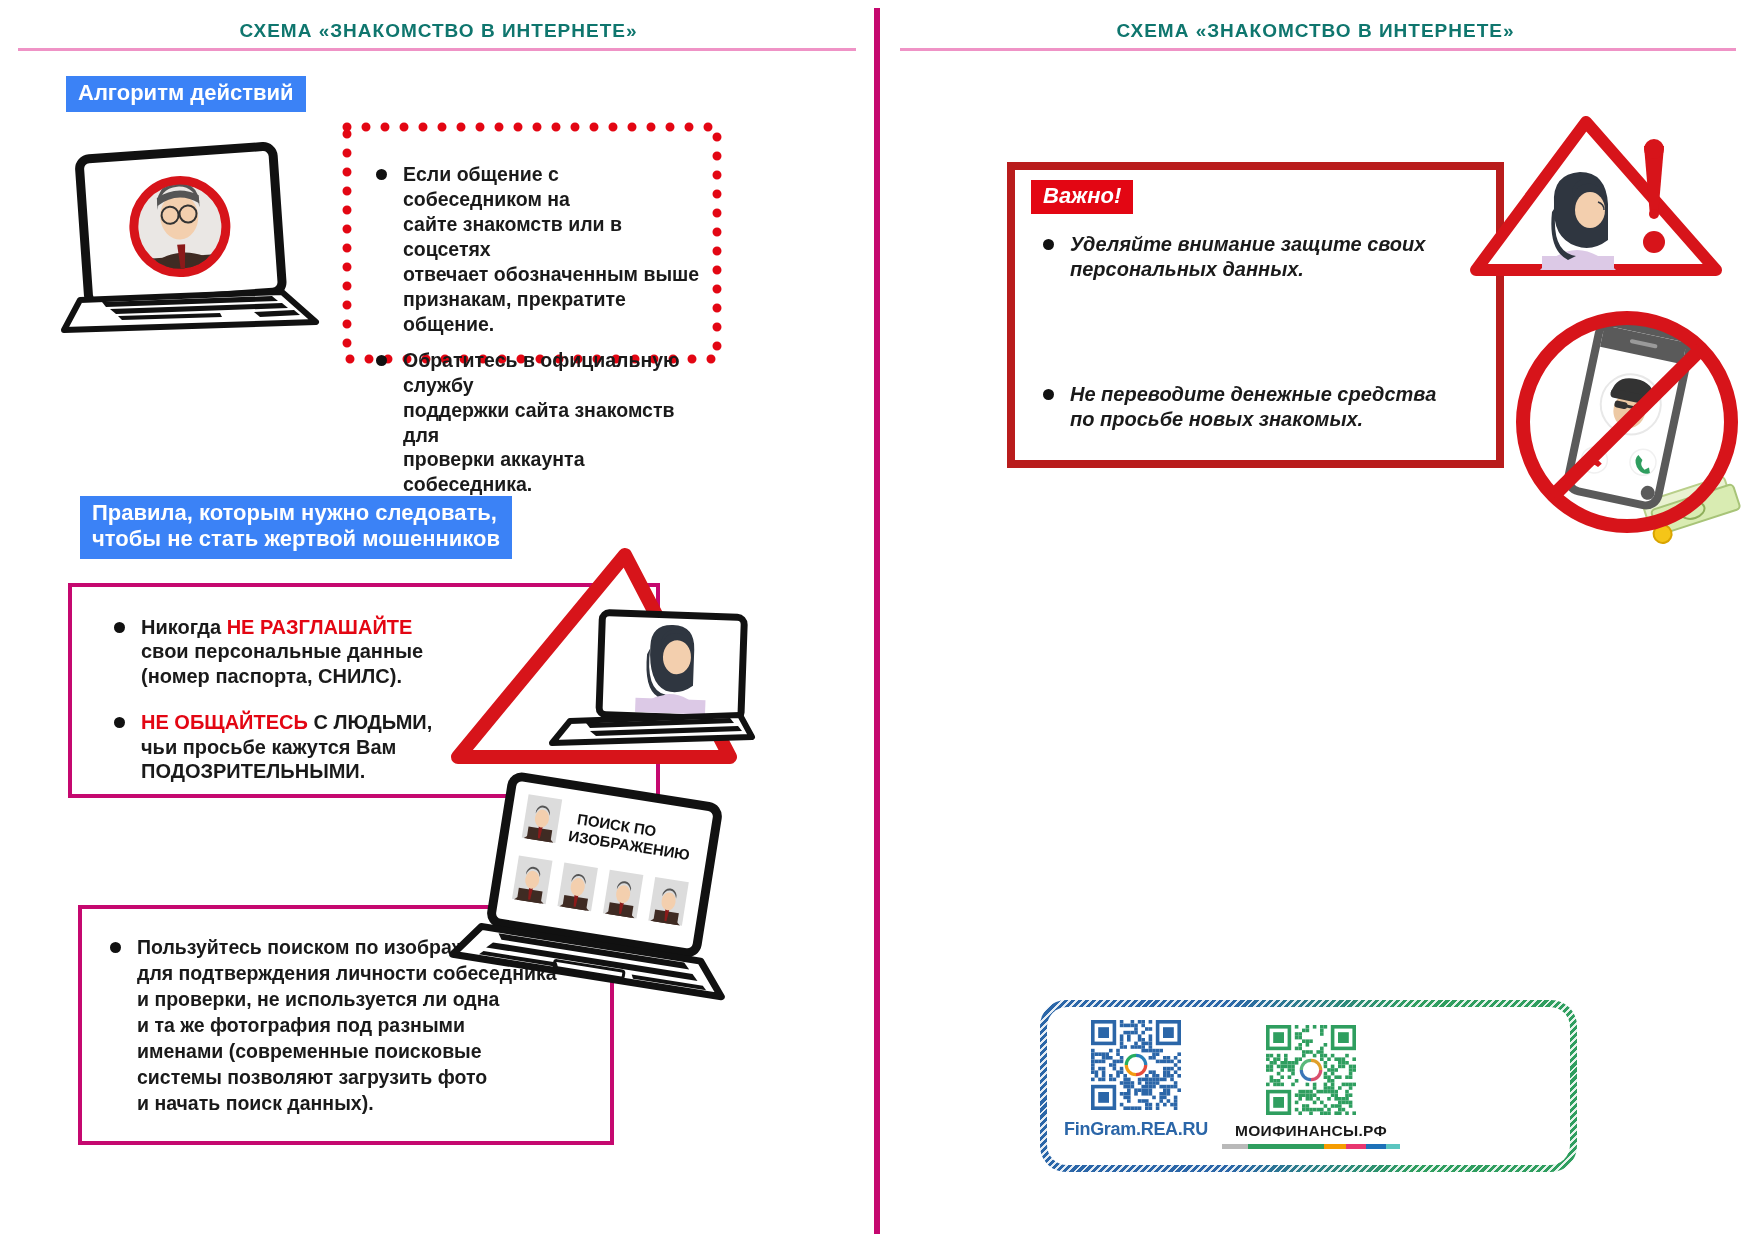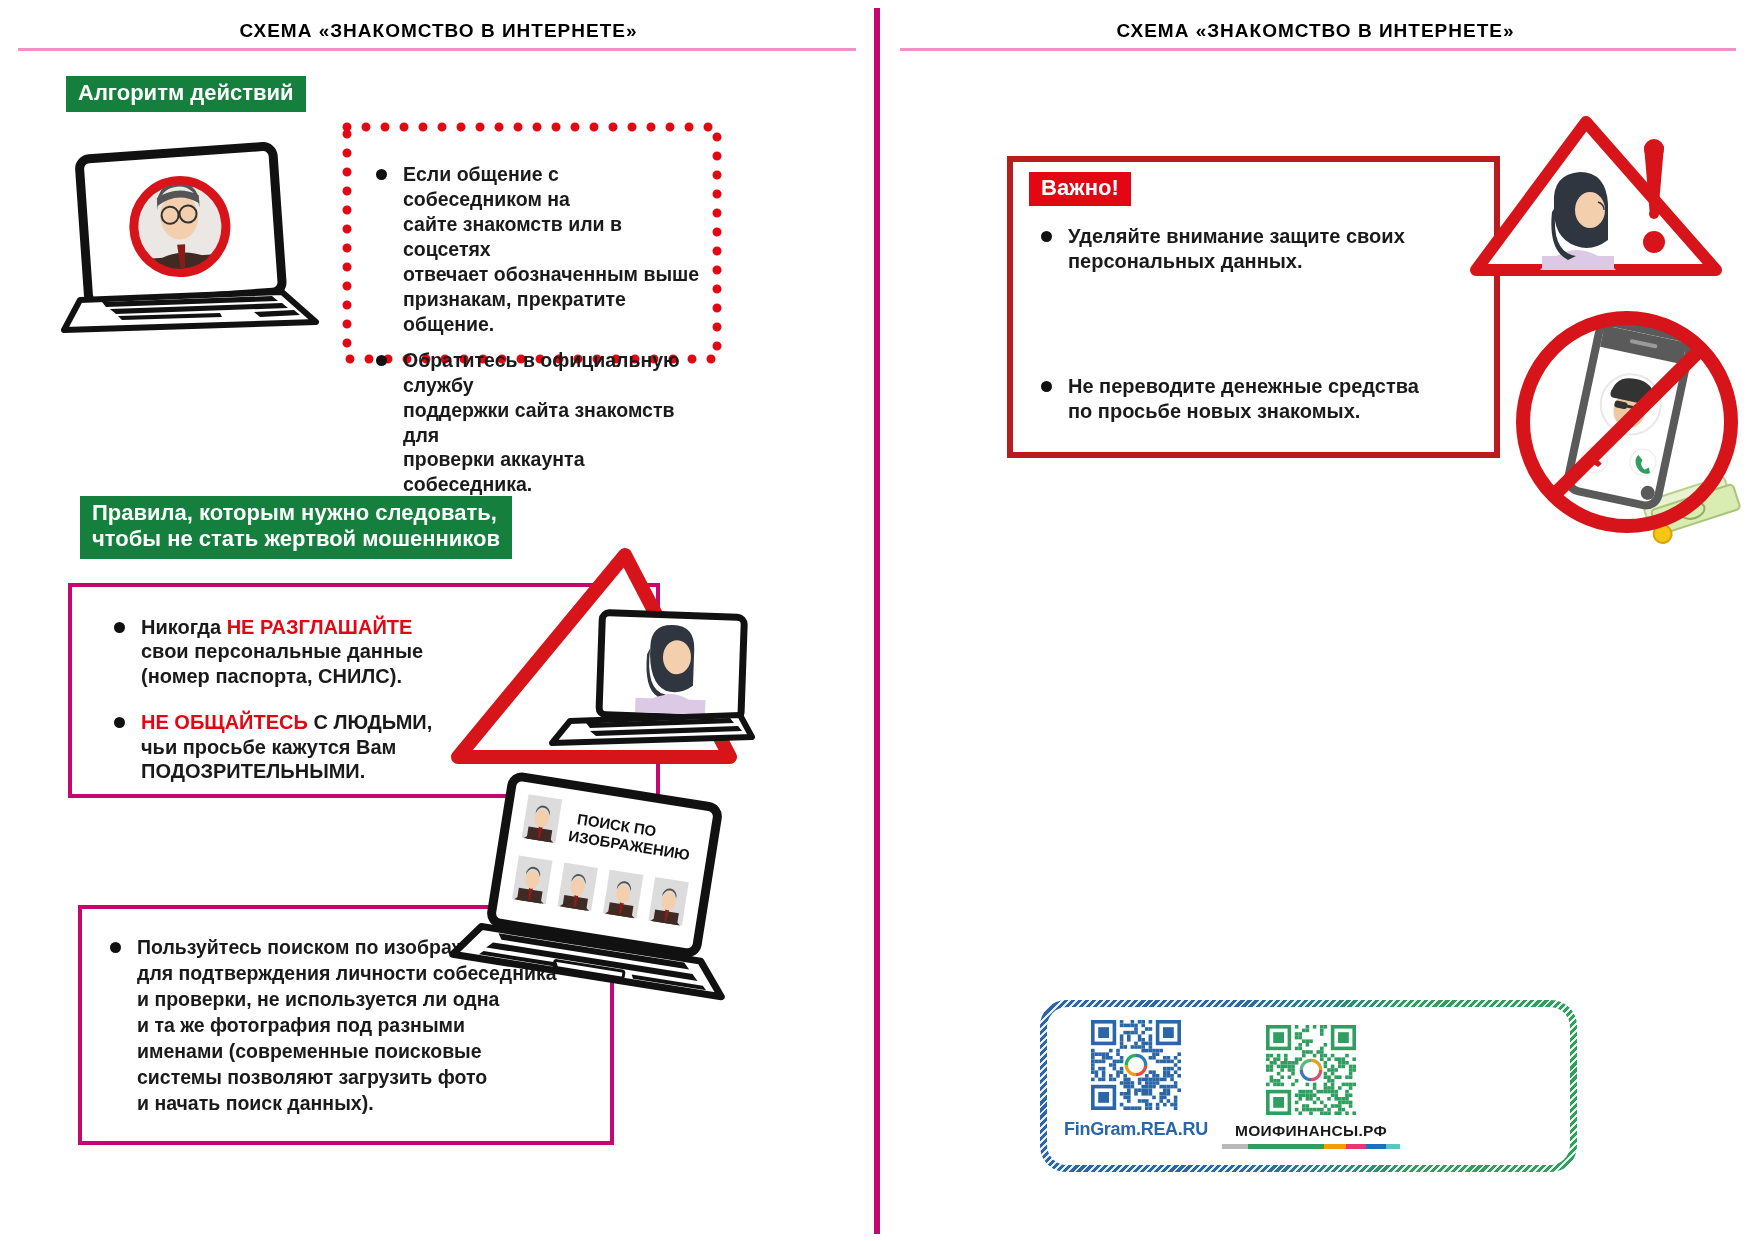--- a/index.html
+++ b/index.html
@@ -1,24 +1,24 @@
 <!DOCTYPE html>
 <html><head>
 <meta charset="utf-8">
 <style>
   html,body{margin:0;padding:0;background:#fff;}
   .canvas{
     position:relative;width:1754px;height:1241px;background:#fff;overflow:hidden;
     font-family:"Liberation Sans","DejaVu Sans",sans-serif;color:#1a1a1a;
   }
   .hdr{position:absolute;top:20px;width:877px;text-align:center;font-size:19px;font-weight:700;
-       color:#000000;letter-spacing:1px;}
+       color:#0f766e;letter-spacing:1px;}
   .hdr-line{position:absolute;top:48px;height:3px;background:#ef93c6;}
   .divider{position:absolute;left:874px;top:8px;width:6px;height:1226px;background:#c5086f;}
-  .badge{position:absolute;display:inline-block;background:#15803d;color:#fff;font-weight:700;
+  .badge{position:absolute;display:inline-block;background:#3b82f6;color:#fff;font-weight:700;
          padding:4px 12px 6px;font-size:22px;line-height:1.2;white-space:pre-line;}
   .brow{display:flex;align-items:flex-start;}
   .bdot{width:11px;height:11px;background:#111;border-radius:50%;flex:none;margin:7px 16px 0 0;}
   .btxt{white-space:pre-line;font-weight:700;}
   .red{color:#e30613;}
   
   .dotted-box{position:absolute;left:340px;top:120px;width:384px;height:246px;}
   .dotted-box .frame{position:absolute;left:0;top:0;width:100%;height:100%;}
   .dotted-box .content{position:absolute;left:36px;top:42px;right:22px;}
   .dotted-box .btxt{font-size:19.5px;line-height:1.28;}
@@ -26,21 +26,21 @@
   
   .rules-box{position:absolute;left:68px;top:583px;width:584px;height:207px;border:4px solid #c5086f;}
   .rules-box .content{position:absolute;left:42px;top:28px;}
   .rules-box .btxt{font-size:20px;line-height:1.22;}
   .rules-box .brow + .brow{margin-top:22px;}
   
   .search-box{position:absolute;left:78px;top:905px;width:528px;height:232px;border:4px solid #c5086f;}
   .search-box .content{position:absolute;left:28px;top:26px;}
   .search-box .btxt{font-size:19.5px;line-height:1.33;}
   
-  .important-box{position:absolute;left:1007px;top:156px;width:481px;height:290px;border:6px solid #b91c1c;}
+  .important-box{position:absolute;left:1007px;top:162px;width:481px;height:290px;border:8px solid #b91c1c;font-style:italic;}
   .important-badge{position:absolute;left:16px;top:10px;background:#e30613;color:#fff;font-weight:700;
                    font-size:22px;padding:3px 12px 5px;}
   .important-box .brow{position:absolute;left:28px;}
   .important-box .btxt{font-size:20px;line-height:1.25;}
   .imp1{top:62px;} .imp2{top:212px;}
   
   .illus{position:absolute;z-index:2;}
   
   .qr-panel{position:absolute;left:1040px;top:1000px;width:537px;height:172px;border-radius:26px;
     background:

